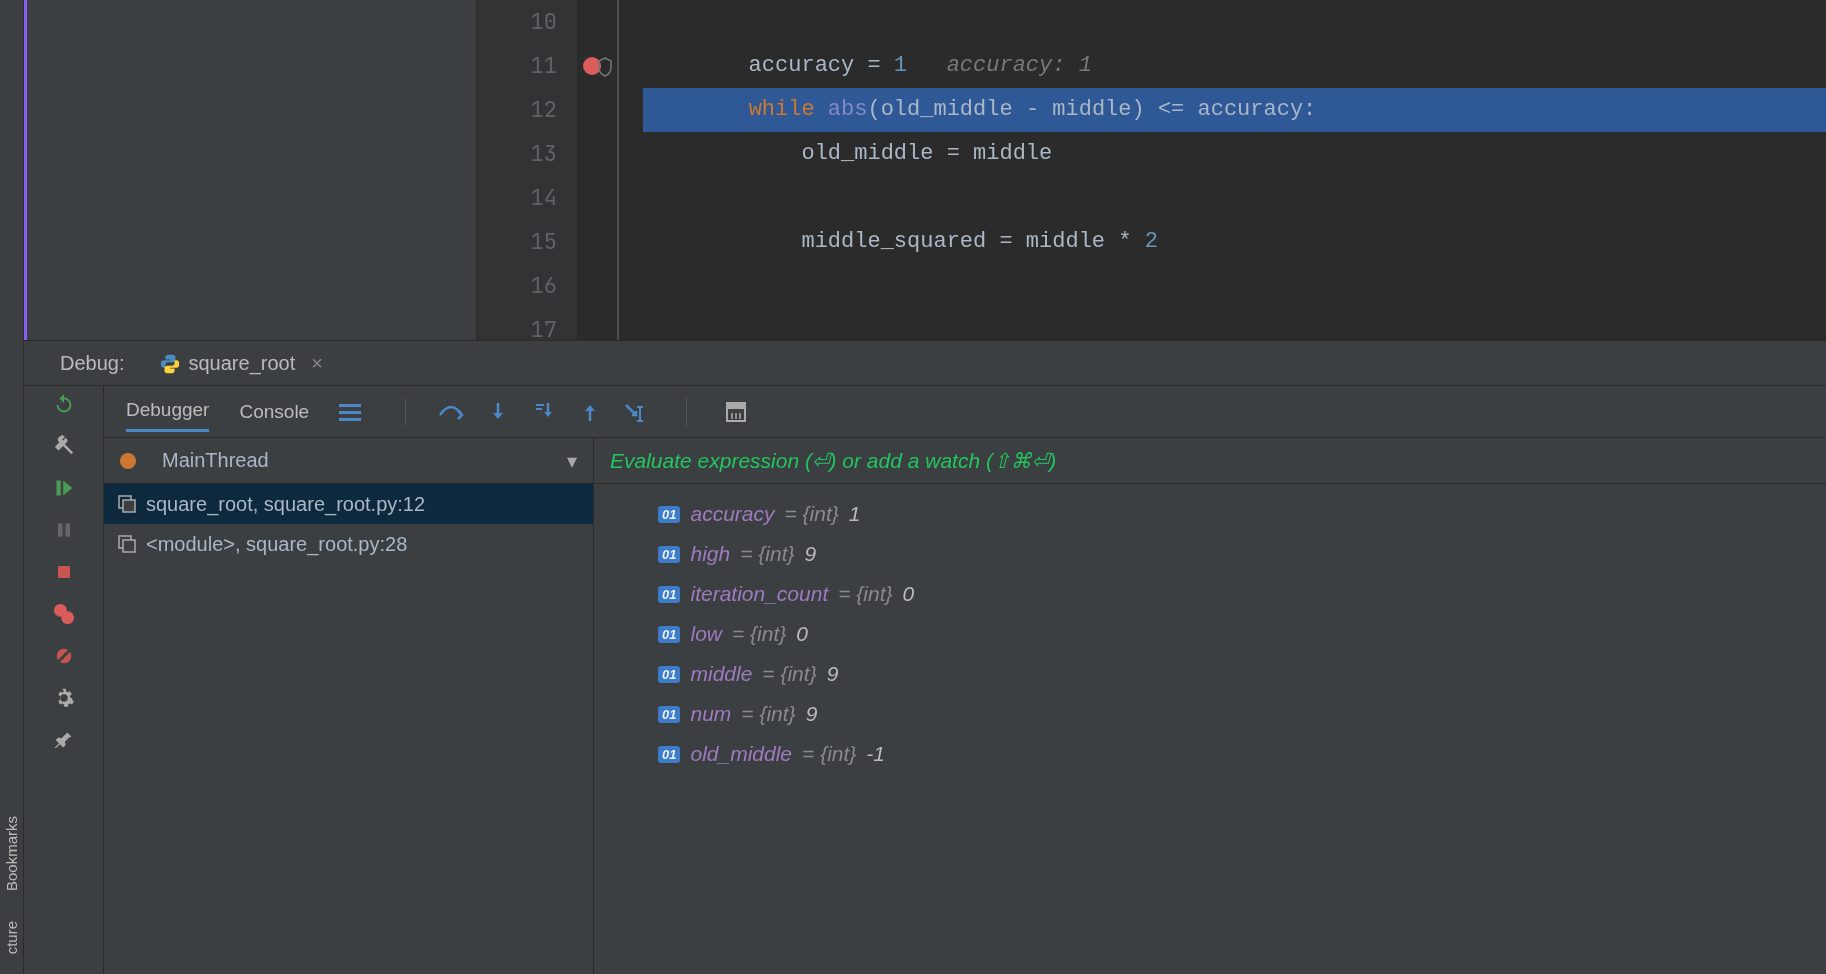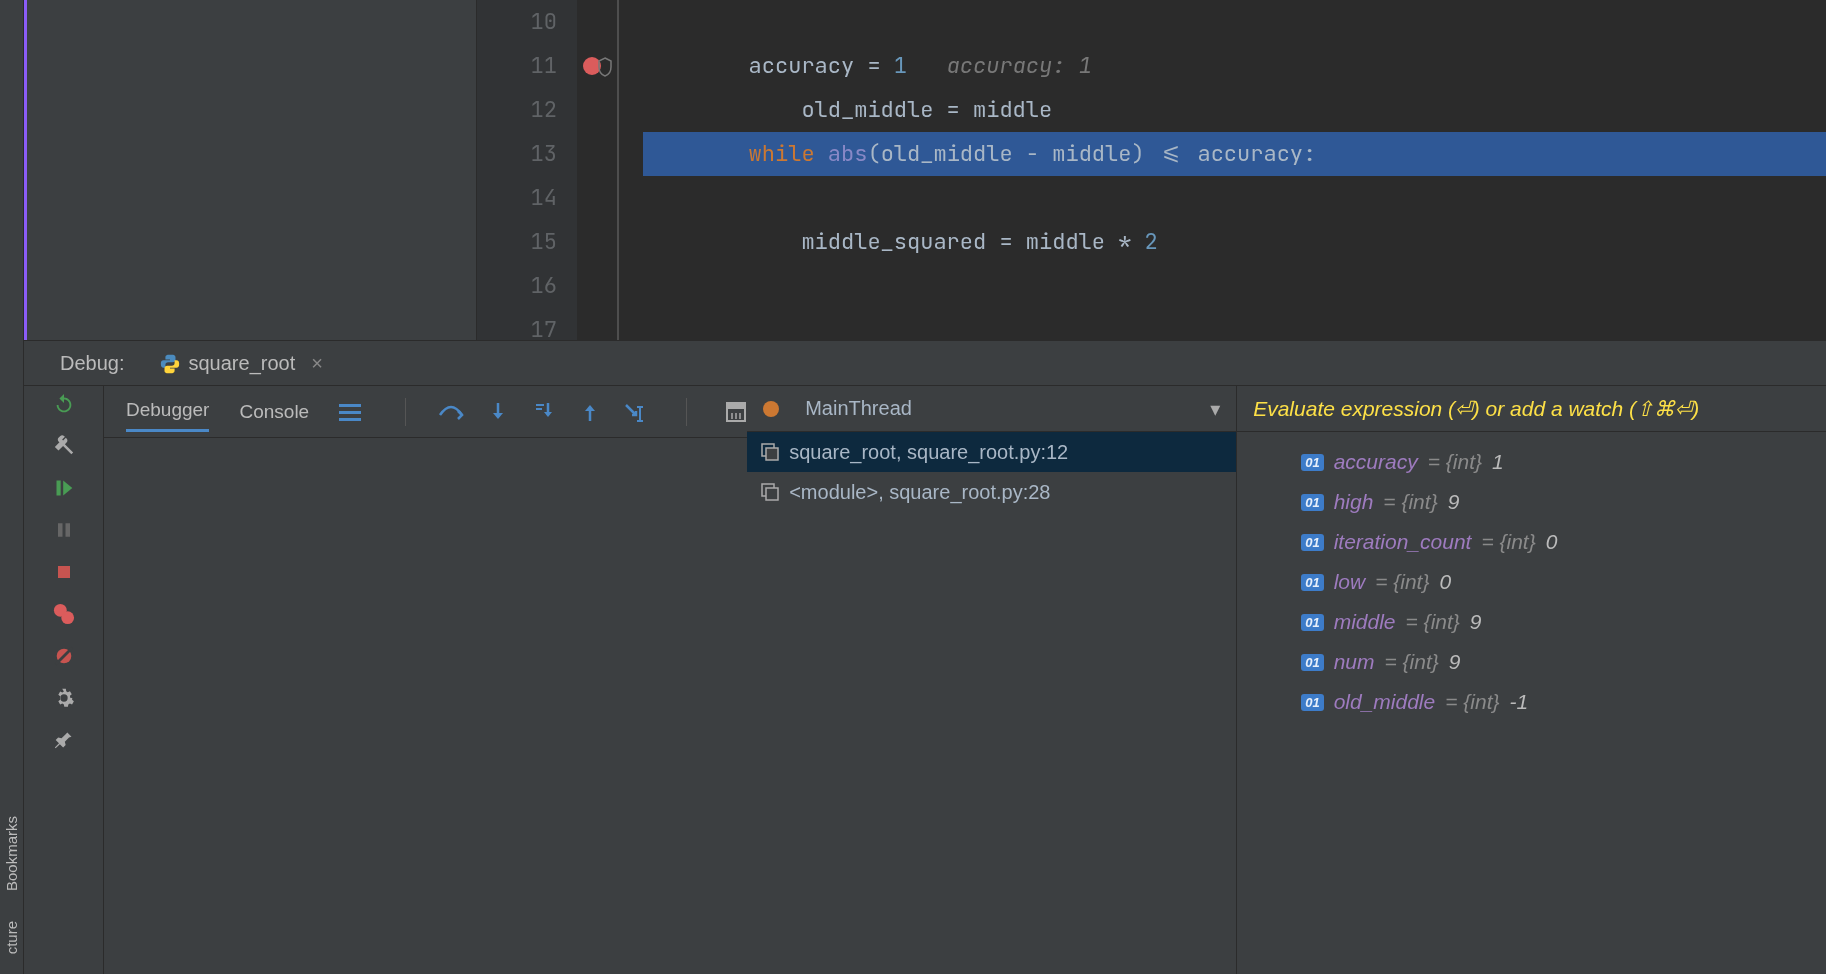--- a/index.html
+++ b/index.html
@@ -86,21 +86,21 @@
   top: 57px;
   color: #787878;
 }
 .code {
   flex: 1;
   background: #2b2b2b;
   position: relative;
   padding-left: 24px;
   border-left: 2px solid #4e4e4e;
 }
-.code-row { height: 44px; white-space: pre; }
+.code-row { height: 44px; white-space: pre; font-family: Liberation Mono, monospace; }
 .code-row.exec { background: #2f5896; }
 .k { color: #cc7832; }
 .fn { color: #8888c6; }
 .n { color: #6897bb; }
 .hint { color: #787878; font-style: italic; }
 .debug-strip {
   height: 46px;
   background: #3c3f41;
   display: flex;
   align-items: center;
@@ -187,21 +187,21 @@
 .frame-icon { color: #aaa; }
 .vars-panel {
   flex: 1;
   display: flex;
   flex-direction: column;
 }
 .eval-input {
   height: 46px;
   padding-left: 16px;
   font-size: 21px;
-  color: #fde047;
+  color: #22c55e;
   display: flex;
   align-items: center;
   font-style: italic;
   border-bottom: 1px solid #2b2b2b;
 }
 .var-list { padding: 10px 0 0 40px; font-style: italic; }
 .var-row {
   height: 40px;
   display: flex;
   align-items: center;
@@ -249,22 +249,22 @@
         <div class="bp-dot"></div>
       </div>
       <div style="width:22px;position:relative">
         <svg class="shield" width="16" height="20" viewBox="0 0 16 20">
             <path d="M8 1 L14 4 V10 C14 15 11 18 8 19 C5 18 2 15 2 10 V4 Z" fill="none" stroke="#787878" stroke-width="1.5"></path>
           </svg>
       </div>
       <div class="code" id="code">
           <div class="code-row">        </div>
           <div class="code-row" style="padding-left: 0px;">        accuracy = <span class="n">1</span>   <span class="hint">accuracy: 1</span></div>
+          <div class="code-row exec" style="padding-left: 0px;">        <span class="k">while</span> <span class="fn">abs</span>(old_middle - middle) &lt;= accuracy:</div>
           <div class="code-row">            old_middle = middle</div>
-          <div class="code-row exec" style="padding-left: 0px;">        <span class="k">while</span> <span class="fn">abs</span>(old_middle - middle) &lt;= accuracy:</div>
           <div class="code-row">        </div>
           <div class="code-row">            middle_squared = middle * <span class="n">2</span></div>
           <div class="code-row">        </div>
         </div>
     </div>
   </div>
 
   <div class="debug-strip">
     <span>Debug:</span>
     <div class="debug-tab">
@@ -323,21 +323,21 @@
             <path d="M12 8a4 4 0 100 8 4 4 0 000-8zm9 4c0 .7-.1 1.3-.2 2l2 1.6-2 3.4-2.4-1a8 8 0 01-1.7 1l-.4 2.6h-4l-.4-2.6a8 8 0 01-1.7-1l-2.4 1-2-3.4 2-1.6a8 8 0 010-4l-2-1.6 2-3.4 2.4 1a8 8 0 011.7-1L10 2h4l.4 2.6a8 8 0 011.7 1l2.4-1 2 3.4-2 1.6c.1.7.2 1.3.2 2z" fill="#aaa"></path>
           </svg>
         </div>
       <div class="side-icon">
           <svg width="20" height="20" viewBox="0 0 24 24">
             <path d="M16 3l5 5-3 1-5 5 1 4-3 3-4-4-5 5-1-1 5-5-4-4 3-3 4 1 5-5z" fill="#aaa"></path>
           </svg>
         </div>
     </div>
 
-    <div style="flex:1;display:flex;">
+    <div style="flex:1;display:flex;flex-direction:column">
       <div class="debug-tools">
         <div class="dbg-tabs">
           <span class="dbg-tab active">Debugger</span>
           <span class="dbg-tab">Console</span>
           <svg width="22" height="18" viewBox="0 0 22 18">
               <rect x="0" y="1" width="22" height="3" fill="#4a88c7"></rect>
               <rect x="0" y="8" width="22" height="3" fill="#4a88c7"></rect>
               <rect x="0" y="15" width="22" height="3" fill="#4a88c7"></rect>
             </svg>
           <span class="sep"></span>

